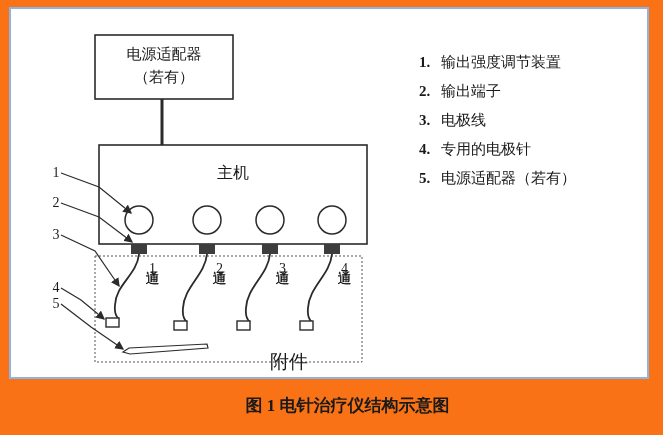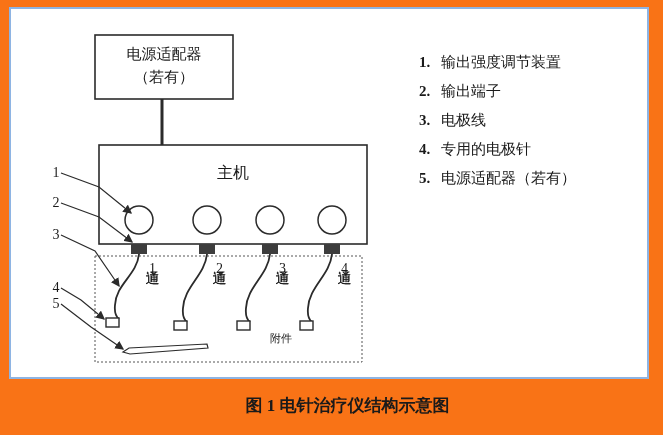--- a/index.html
+++ b/index.html
@@ -10,21 +10,21 @@
   .frame{
     position:absolute;left:9px;top:7px;width:640px;height:372px;
     border:2px solid #8eb4e3;background:#ffffff;box-sizing:border-box;
   }
   .frame svg{position:absolute;left:0;top:0;}
   .lbl{position:absolute;white-space:nowrap;}
   .adapter-label{left:84px;top:34px;width:138px;text-align:center;font-size:15px;line-height:23px;}
   .mainunit-label{left:88px;top:154px;width:268px;text-align:center;font-size:16px;}
   .chan{writing-mode:vertical-rl;text-orientation:upright;font-size:14px;line-height:18px;letter-spacing:1px;top:250px;height:66px;}
   .chan1{left:132px;} .chan2{left:199px;} .chan3{left:262px;} .chan4{left:324px;}
-  .accessories-label{left:259px;top:322px;font-size:11px;}
+  .accessories-label{left:259px;top:340px;font-size:19px;}
   .callout{font-size:14px;width:14px;text-align:center;}
   .co1{left:38px;top:156px;} .co2{left:38px;top:186px;} .co3{left:38px;top:218px;}
   .co4{left:38px;top:271px;} .co5{left:38px;top:287px;}
   .legend{position:absolute;left:408px;top:44px;}
   .legend-row{display:flex;font-size:15px;line-height:19px;margin-bottom:10px;white-space:nowrap;}
   .legend-num{font-weight:bold;width:22px;flex:0 0 auto;}
   .caption{position:absolute;left:16px;top:394px;width:663px;text-align:center;font-weight:bold;font-size:17px;}
 </style>
 </head>
 <body>

